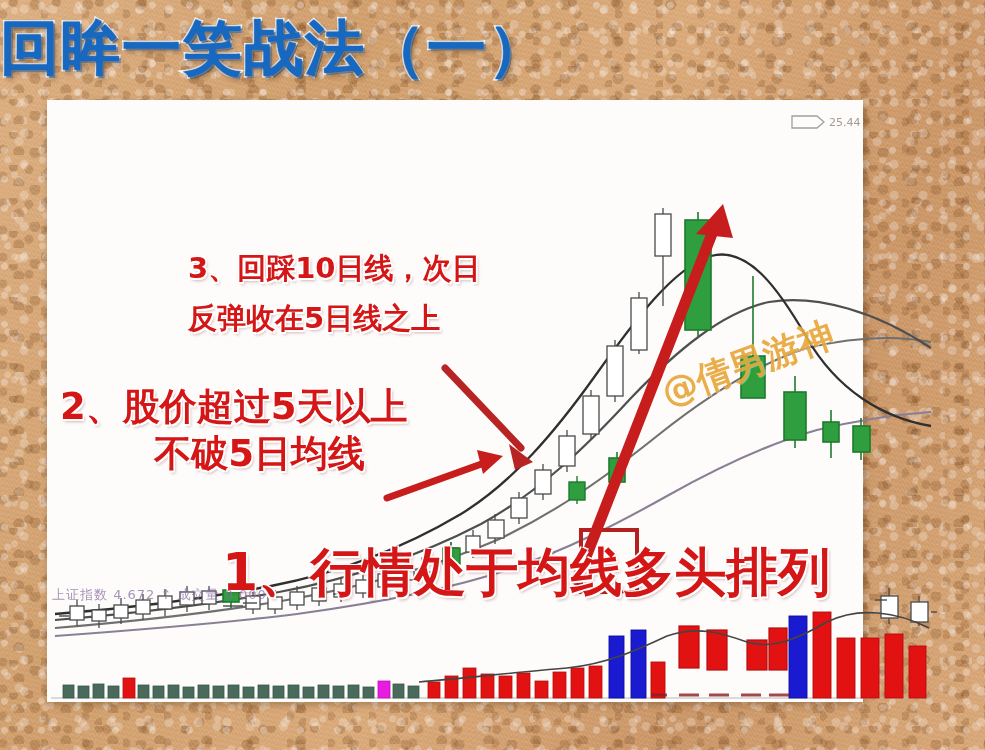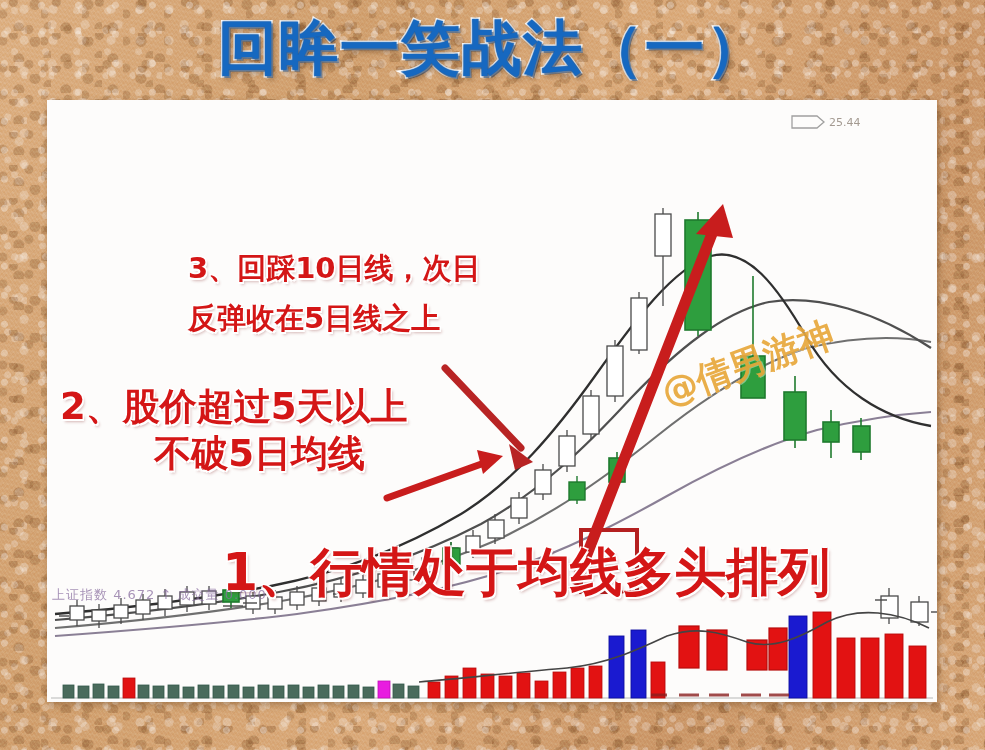--- a/index.html
+++ b/index.html
@@ -37,35 +37,34 @@
     background-image:
       repeating-linear-gradient(58deg, rgba(255,255,255,.07) 0 1px, transparent 1px 3px),
       repeating-linear-gradient(-41deg, rgba(110,66,30,.08) 0 1px, transparent 1px 4px),
       repeating-linear-gradient(13deg, rgba(255,255,255,.05) 0 2px, transparent 2px 5px);
     mix-blend-mode:overlay;
   }
 
   
   #title{
     position:absolute;left:0;top:14px;width:985px;
-    text-align:center;
     font-size:59px;line-height:68px;font-weight:bold;
     letter-spacing:2px;
     color:#1668c0;
     -webkit-text-stroke:3px #ffffff;
     paint-order:stroke fill;
     text-shadow:
       0 0 2px #0d4d96,
       2px 2px 0 rgba(10,50,100,.45),
       3px 4px 5px rgba(70,40,15,.35);
   }
 
   
   #panel{
-    position:absolute;left:47px;top:100px;width:890px;height:602px;
+    position:absolute;left:47px;top:100px;width:816px;height:602px;
     background:#fdfcfb;
     box-shadow:2px 3px 7px rgba(80,45,15,.35);
   }
   #panel svg{display:block;}
 
   
   .anno{
     position:absolute;
     color:#d41616;
     font-weight:bold;

